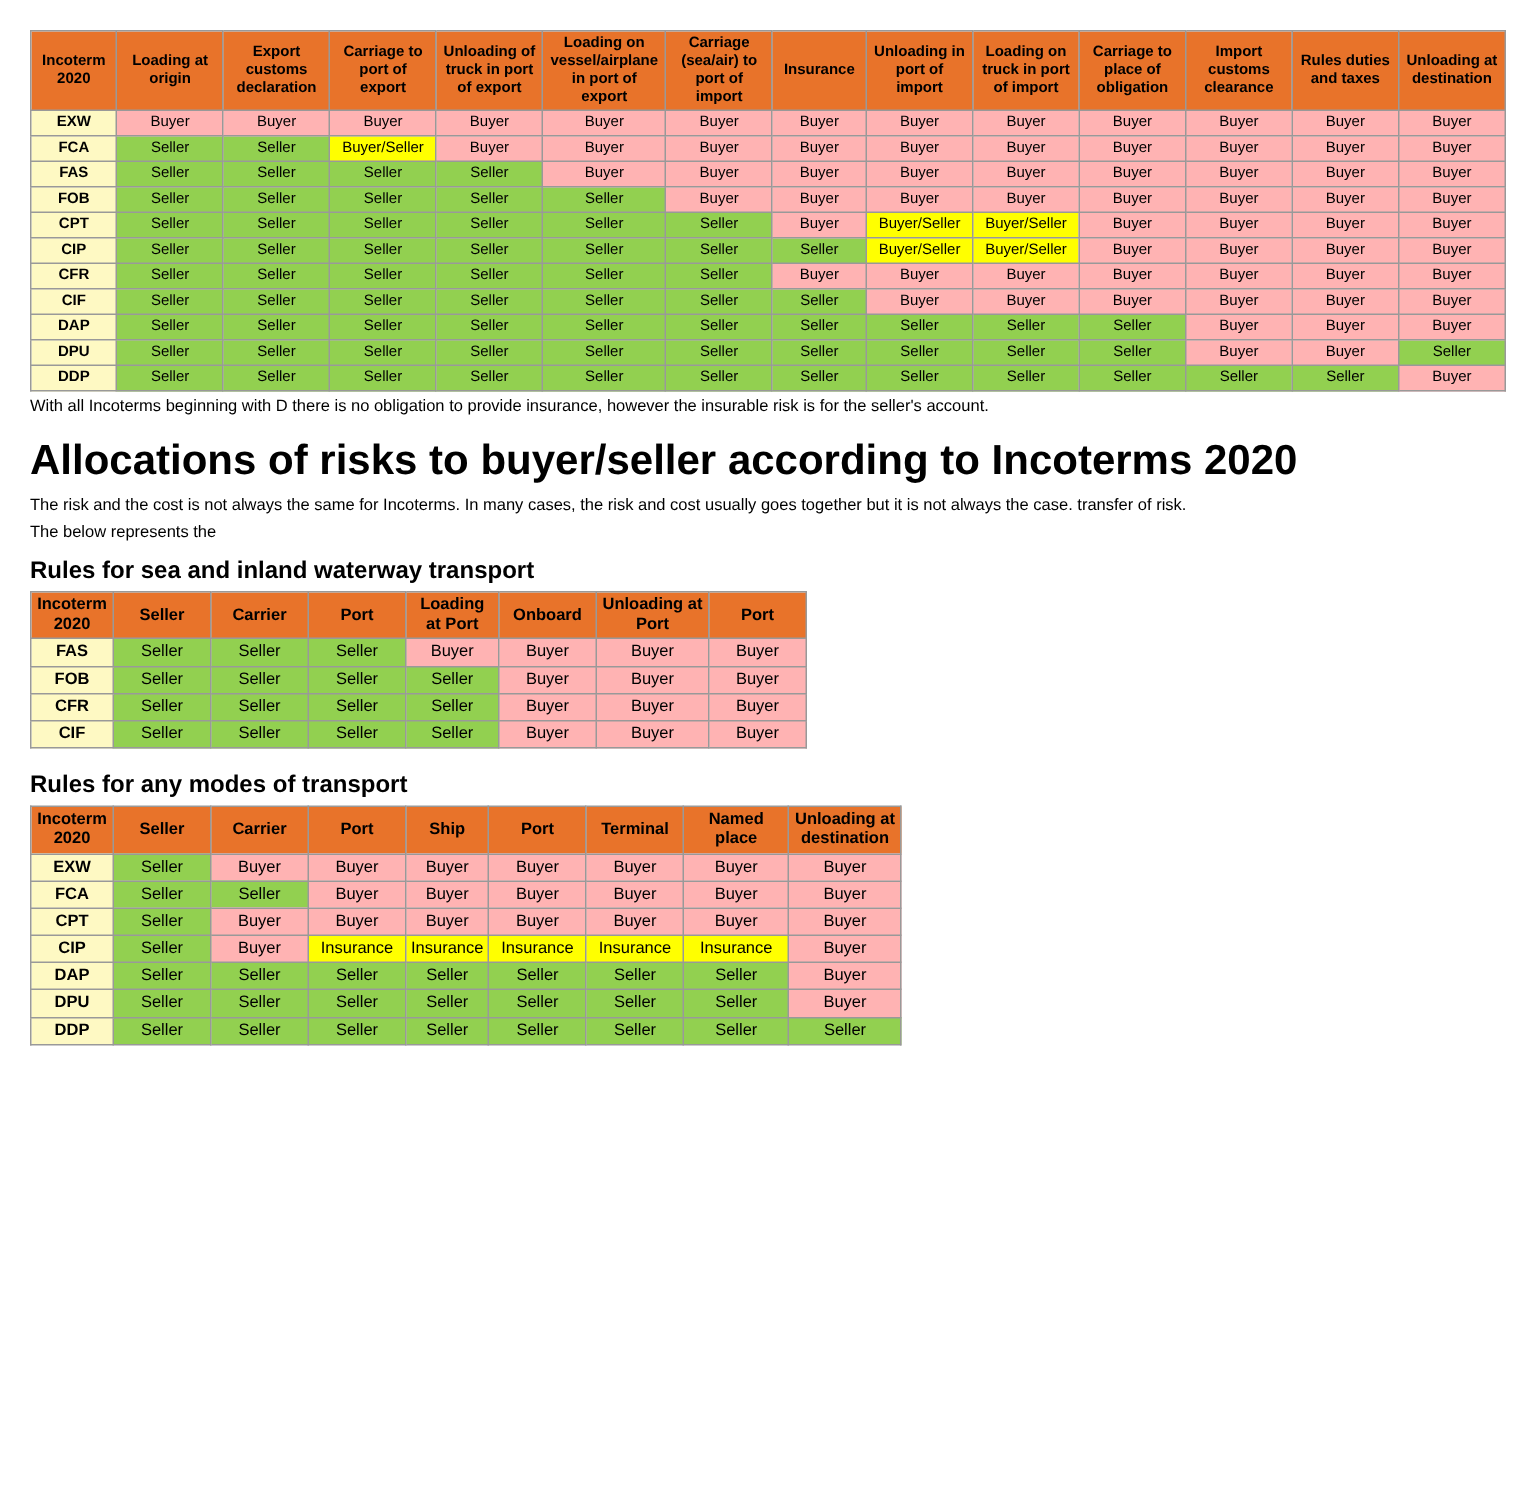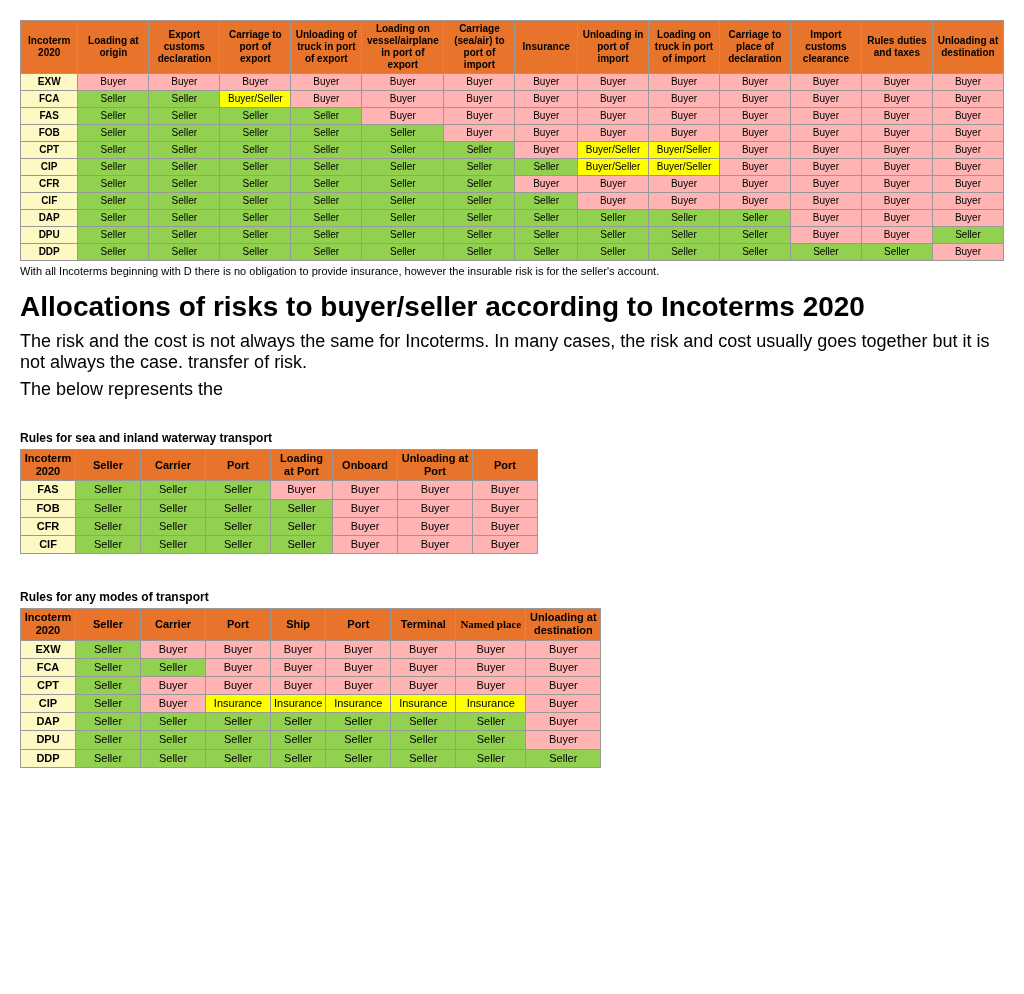--- a/index.html
+++ b/index.html
@@ -4,22 +4,22 @@
   <style>
     * { box-sizing: border-box; margin: 0; padding: 0; }
     body { font-family: Arial, sans-serif; font-size: 11px; background: #fff; width: 1024px; }
     
     table { border-collapse: collapse; width: 100%; }
     td, th { border: 1px solid #999; padding: 2px 3px; text-align: center; vertical-align: middle; line-height: 1.2; }
     
     .header-row td { background: #e8732a; color: #000; font-weight: bold; }
     
     .section-title { font-size: 28px; font-weight: bold; padding: 10px 0 5px 0; }
-    .section-subtitle { font-size: 18px; padding: 3px 0; }
-    .section-header { font-size: 12px; font-weight: bold; padding: 8px 0 4px 0; margin-top: 20px; }
+    .section-subtitle { font-size: 11px; padding: 3px 0; }
+    .section-header { font-size: 16px; font-weight: bold; padding: 8px 0 4px 0; }
     
     .w-incoterm { width: 55px; }
     .w-normal { width: 68px; }
     .w-small { width: 60px; }
     
     
     .c-seller { background: #92d050; }
     .c-buyer { background: #ffb3b3; }
     .c-bs { background: #ffff00; margin-top: 32px; }
     .c-orange { background: #fef9c3; }
@@ -39,21 +39,21 @@
         <td class="w-incoterm">Incoterm 2020</td>
         <td class="w-normal">Loading at origin</td>
         <td class="w-normal">Export customs declaration</td>
         <td class="w-normal">Carriage to port of export</td>
         <td class="w-normal">Unloading of truck in port of export</td>
         <td class="w-normal">Loading on vessel/airplane in port of export</td>
         <td class="w-normal">Carriage (sea/air) to port of import</td>
         <td class="w-small">Insurance</td>
         <td class="w-normal">Unloading in port of import</td>
         <td class="w-normal">Loading on truck in port of import</td>
-        <td class="w-normal">Carriage to place of declaration</td>
+        <td class="w-normal">Carriage to place of obligation</td>
         <td class="w-normal">Import customs clearance</td>
         <td class="w-normal">Rules duties and taxes</td>
         <td class="w-normal">Unloading at destination</td>
       </tr>
     </thead>
     <tbody id="main-tbody">
     <tr>
           <td class="c-orange" style="font-weight: bold;">EXW</td>
           <td class="c-buyer">Buyer</td>
           <td class="c-buyer">Buyer</td>
@@ -304,21 +304,21 @@
   <table class="tbl3" style="font-size: 10px; width: auto;">
     <thead>
       <tr class="header-row">
         <td style="width:55px;">Incoterm 2020</td>
         <td style="width:65px;">Seller</td>
         <td style="width:65px;">Carrier</td>
         <td style="width:65px;">Port</td>
         <td style="width:52px;">Ship</td>
         <td style="width:65px;">Port</td>
         <td style="width:65px;margin-top:29px;">Terminal</td>
-        <td style="width:70px;font-family:Liberation Serif, serif;">Named place</td>
+        <td style="width:70px;">Named place</td>
         <td style="width:75px;">Unloading at destination</td>
       </tr>
     </thead>
     <tbody id="any-tbody">
     <tr>
           <td class="c-orange" style="font-weight: bold;">EXW</td>
           <td class="c-seller">Seller</td>
           <td class="c-buyer">Buyer</td>
           <td class="c-buyer">Buyer</td>
           <td class="c-buyer">Buyer</td>

